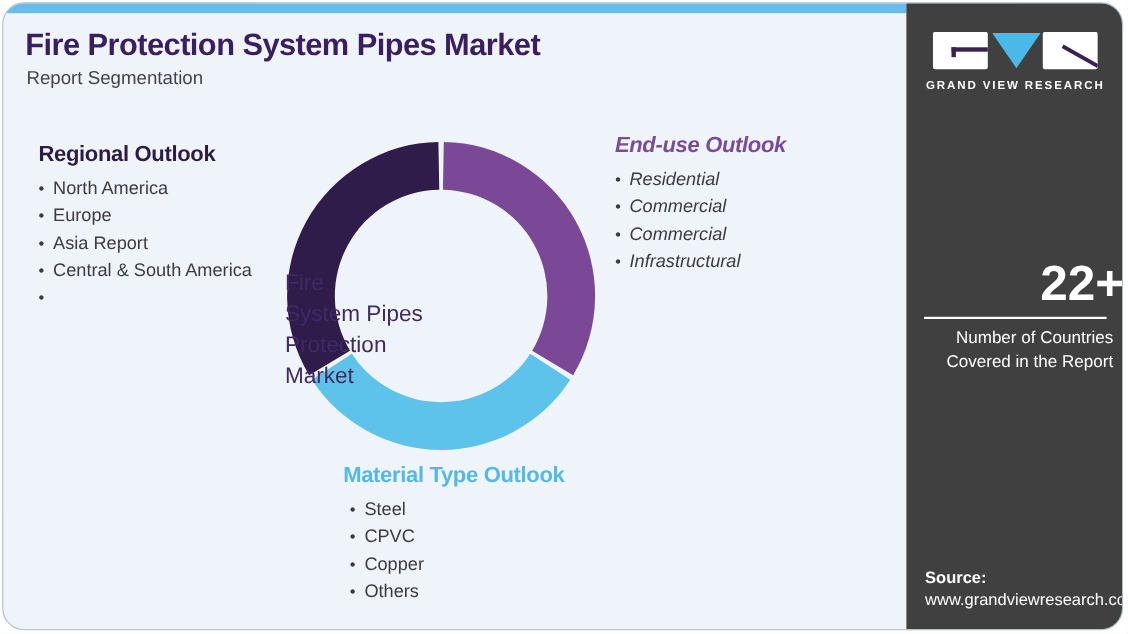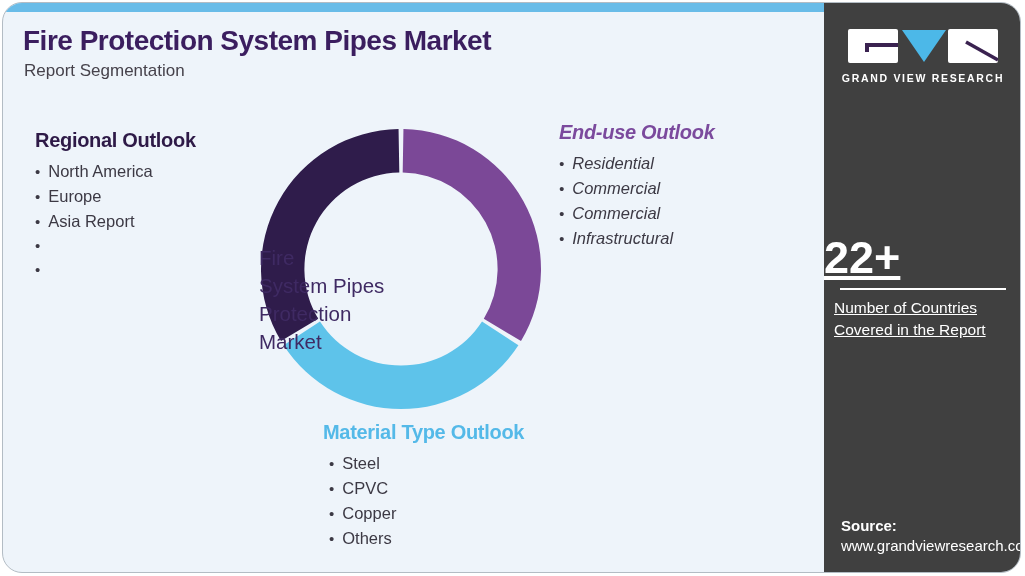--- a/index.html
+++ b/index.html
@@ -17,40 +17,40 @@
   .title { position:absolute; left:20px; top:22px; font-size:28px; font-weight:bold;
            letter-spacing:-0.5px; color:#3B1E5F; }
   .subtitle { position:absolute; left:21px; top:58px; font-size:17px; color:#46424B; }
 
   .section { position:absolute; }
   .section h2 { font-size:20px; font-weight:bold; margin-bottom:7px; letter-spacing:-0.3px; }
   .sec-regional { left:20px; top:126px;margin-left:12px; }
   .sec-regional h2 { color:#2E1A47; }
   .sec-enduse { left:556px; top:118px;font-style:italic; }
   .sec-enduse h2 { color:#7B4A9D; }
-  .sec-material { left:320px; top:418px; }
+  .sec-material { left:309px; top:418px; }
   .sec-material h2 { color:#54B9E8; }
 
   .bullet-li { display:flex; align-items:baseline; line-height:24px;
                font-size:16.5px; color:#3C3944; }
   .bullet-li .dot { margin-right:8px; font-size:15px; }
   .sec-material .bullet-li { padding-left:6px; }
 
   .donut-wrap { position:absolute; left:256px; top:124px; width:284px; height:284px; }
   .donut-center { position:absolute; left:256px; top:209px; width:284px;
                   text-align:left; font-size:20.5px; line-height:28px; color:#3F2A63;margin-top:32px; }
 
   .sidebar { position:absolute; left:821px; top:0; width:198px; height:569px;
              background:#404040; border-radius:0 10px 10px 0; color:#ffffff; }
   .logo { position:absolute; left:0; top:26px; width:198px; text-align:center; }
   .logo svg { display:block; margin:0 auto; }
   .logo-text { margin-top:7px; font-size:10.5px; font-weight:bold;
                letter-spacing:1.7px; color:#ffffff; white-space:nowrap; }
 
-  .stat { position:absolute; left:0; top:232px; width:198px; text-align:left;text-decoration:underline; }
+  .stat { position:absolute; left:0; top:232px; width:198px; text-align:right; }
   .stat-value { font-size:45px; font-weight:bold; line-height:1; }
   .stat-divider { margin:8px 16px 0 16px; height:2px; background:#ffffff; }
   .stat-label { margin:7px auto 0 auto; width:178px; font-size:15.5px; line-height:22px; }
 
   .source { position:absolute; left:17px; bottom:16px; font-size:15px; line-height:20px; }
   .source .src-label { font-weight:bold; }
 </style>
 </head>
 <body>
 
@@ -71,20 +71,21 @@
           <div class="bullet-li">
             <span class="dot">•</span>
             <span>Europe</span>
           </div>
           <div class="bullet-li">
             <span class="dot">•</span>
             <span>Asia Report</span>
           </div>
           <div class="bullet-li">
             <span class="dot">•</span>
+            <span>Central &amp; South America</span>
           </div>
           <div class="bullet-li">
             <span class="dot">•</span>
           </div>
         </div>
     </div>
 
     <div class="donut-wrap">
       <svg width="284" height="284" viewBox="0 0 284 284">
           <path d="M144.44333690121968,2.0213226781052356 A140,140 0 0 1 262.00342209829574,214.1053304874076 L224.80236124782405,191.75267803631124 A96.6,96.6 0 0 0 143.68590246184158,45.414712647892614 Z" fill="#7B4897"></path>

